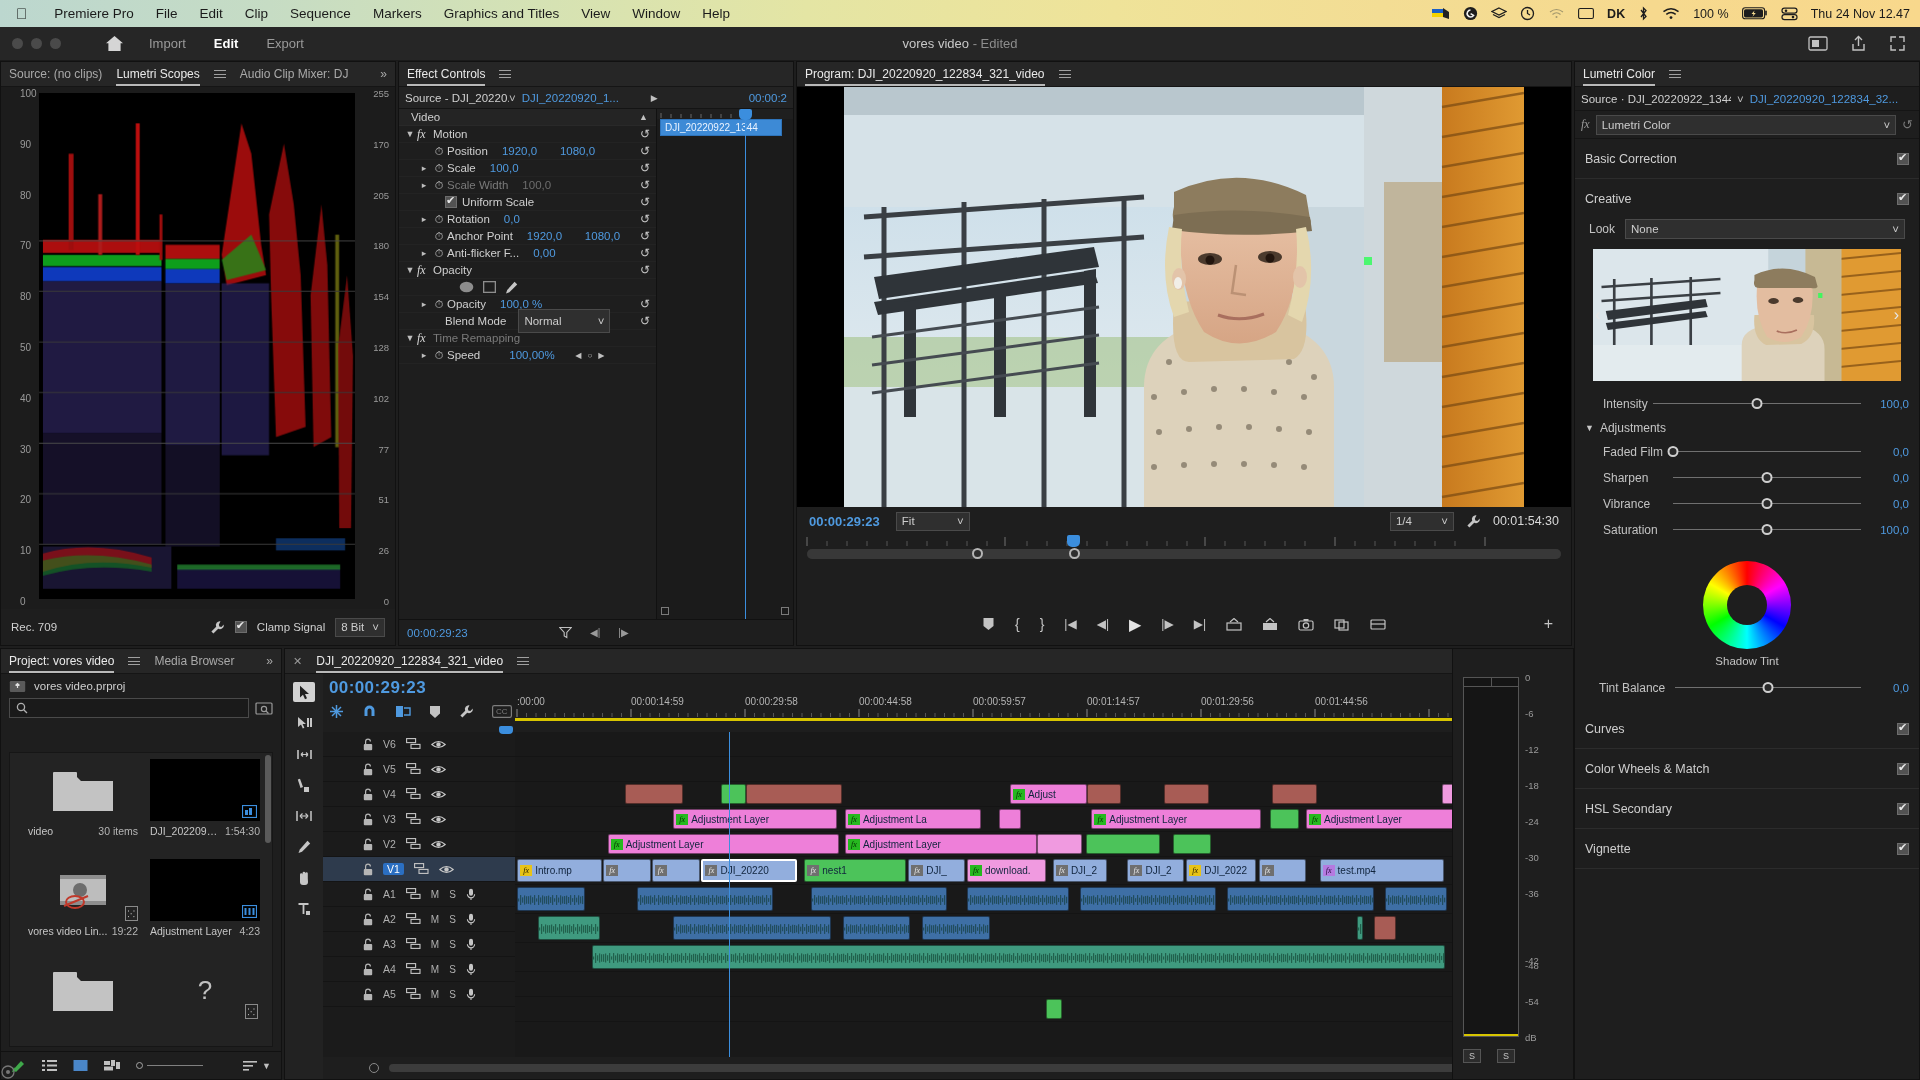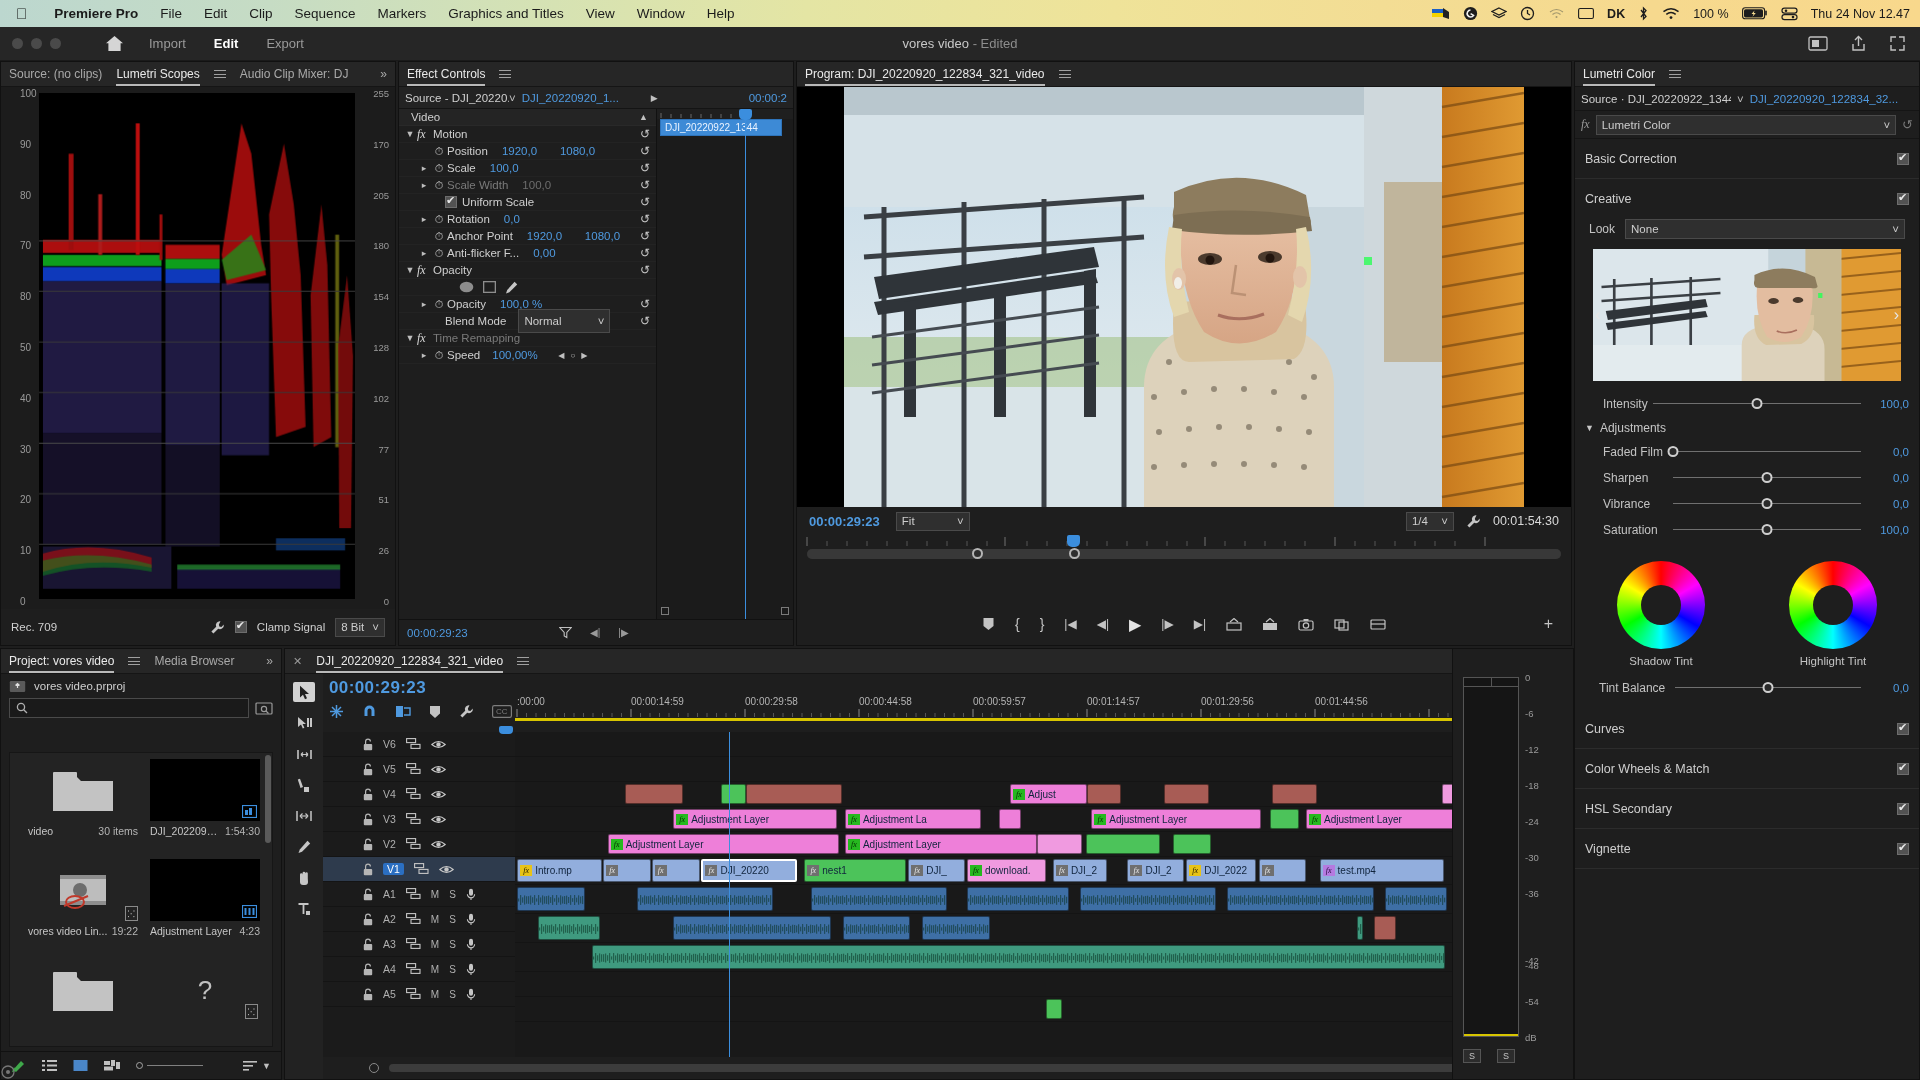--- a/index.html
+++ b/index.html
@@ -12,21 +12,21 @@
   }
   
   #macbar {
     height: 27px; width: 100%;
     background: linear-gradient(90deg,#bcd7cf 0%, #c6dcc4 14%, #d5e2b4 28%, #e4e5a4 42%, #efe399 58%, #f3dd94 72%, #f6d98e 86%, #f8d88c 100%);
     display: flex; align-items: center; color: #1b1b1b;
     font-size: 13.5px; position: relative;
   }
   #macbar .apple { margin: 0 16px 0 16px; font-size: 15px; line-height: 1; }
   #macbar .mi { padding: 0 11px; white-space: nowrap; }
-  #macbar .mi.bold { font-weight: bold; }
+  #macbar .mi.bold { font-weight: normal; }
   #macbar .right { position: absolute; right: 10px; display: flex; align-items: center; gap: 13px; font-size: 12.5px; }
   
   #pptop {
     height: 34px; background: #262626; display: flex; align-items: center;
     position: relative; border-bottom: 1px solid #1a1a1a;
   }
   .traffic { display: flex; gap: 8px; margin-left: 12px; }
   .traffic span { width: 11px; height: 11px; border-radius: 50%; background: #4a4a4a; display: block; }
   #pptop .homebtn { margin-left: 40px; width: 26px; display: flex; justify-content: center; }
   #pptop .tabs { display: flex; margin-left: 22px; gap: 28px; font-size: 13px; color: #9a9a9a; }
@@ -539,21 +539,21 @@
           </div>
           <div class="erow" style="padding-left: 4px;">
             <span class="arrow">▼</span>
             <span class="fx">fx</span>
             <span class="lbl dim">Time Remapping</span>
           </div>
           <div class="erow" style="padding-left: 18px;">
             <span class="arrow">▸</span>
             <span class="stw">⏱</span>
             <span class="lbl">Speed</span>
-            <span class="valnum" style="margin-left:12px;min-width:52px;">100,00%</span>
+            <span class="valnum" style="margin-left:29px;min-width:52px;">100,00%</span>
             <span style="margin-left:14px;display:flex;gap:6px;color:#c0c0c0;font-size:8px;align-items:center;">
               <span>◀</span>
               <span>○</span>
               <span>▶</span>
             </span>
           </div>
         </div>
     </div>
     <div id="efxTl">
       <div style="position:absolute;top:0;left:0;right:0;height:10px;background:#1f1f1f;">
@@ -709,21 +709,21 @@
       </g>
       <rect x="520" y="170" width="8" height="8" fill="#2aff55" opacity="0.8"></rect>
     </svg>
   </div>
   <div id="progBar">
     <span style="color:#4f9ae0;font-weight:bold;font-size:13px;">00:00:29:23</span>
     <span class="dd" style="margin-left:16px;width:74px;justify-content:space-between;">
       <span>Fit</span>
         <span>˅</span>
     </span>
-    <span class="dd" style="margin-left:auto;width:48px;justify-content:space-between;">
+    <span class="dd" style="margin-left:auto;width:64px;justify-content:space-between;">
       <span>1/4</span>
         <span>˅</span>
     </span>
     <span style="margin-left:12px;">
       <svg width="15" height="15" viewBox="0 0 15 15">
           <path d="M10.5 1.2 a4 4 0 0 0 -4.3 5.6 L1.4 11.6 l2 2 4.8 -4.8 a4 4 0 0 0 5.6 -4.3 l-2.4 2.4 -2.1 -0.4 -0.4 -2.1 z" fill="#c5c5c5"></path>
         </svg>
     </span>
     <span style="margin-left:12px;font-size:12.5px;color:#d8d8d8;">00:01:54:30</span>
   </div>
@@ -945,24 +945,20 @@
             <span class="line"></span>
             <span class="knob" style="left:50%;"></span>
           </span>
           <span class="sval">100,0</span>
         </div>
       </div>
     <div style="display:flex;justify-content:space-around;margin-top:18px;">
       <div style="text-align:center;">
         <div class="wheel"></div>
         <div style="font-size:11.5px;margin-top:6px;color:#c3c3c3;">Shadow Tint</div>
-      </div>
-      <div style="text-align:center;">
-        <div class="wheel"></div>
-        <div style="font-size:11.5px;margin-top:6px;color:#c3c3c3;">Highlight Tint</div>
       </div>
     </div>
     <div class="sliderRow" style="margin-top:8px;">
       <span class="slabel" style="width:82px;padding-left:14px;">Tint Balance</span>
       <span class="strack">
         <span class="line"></span>
           <span class="knob" style="left:50%;"></span>
       </span>
       <span class="sval">0,0</span>
     </div>

